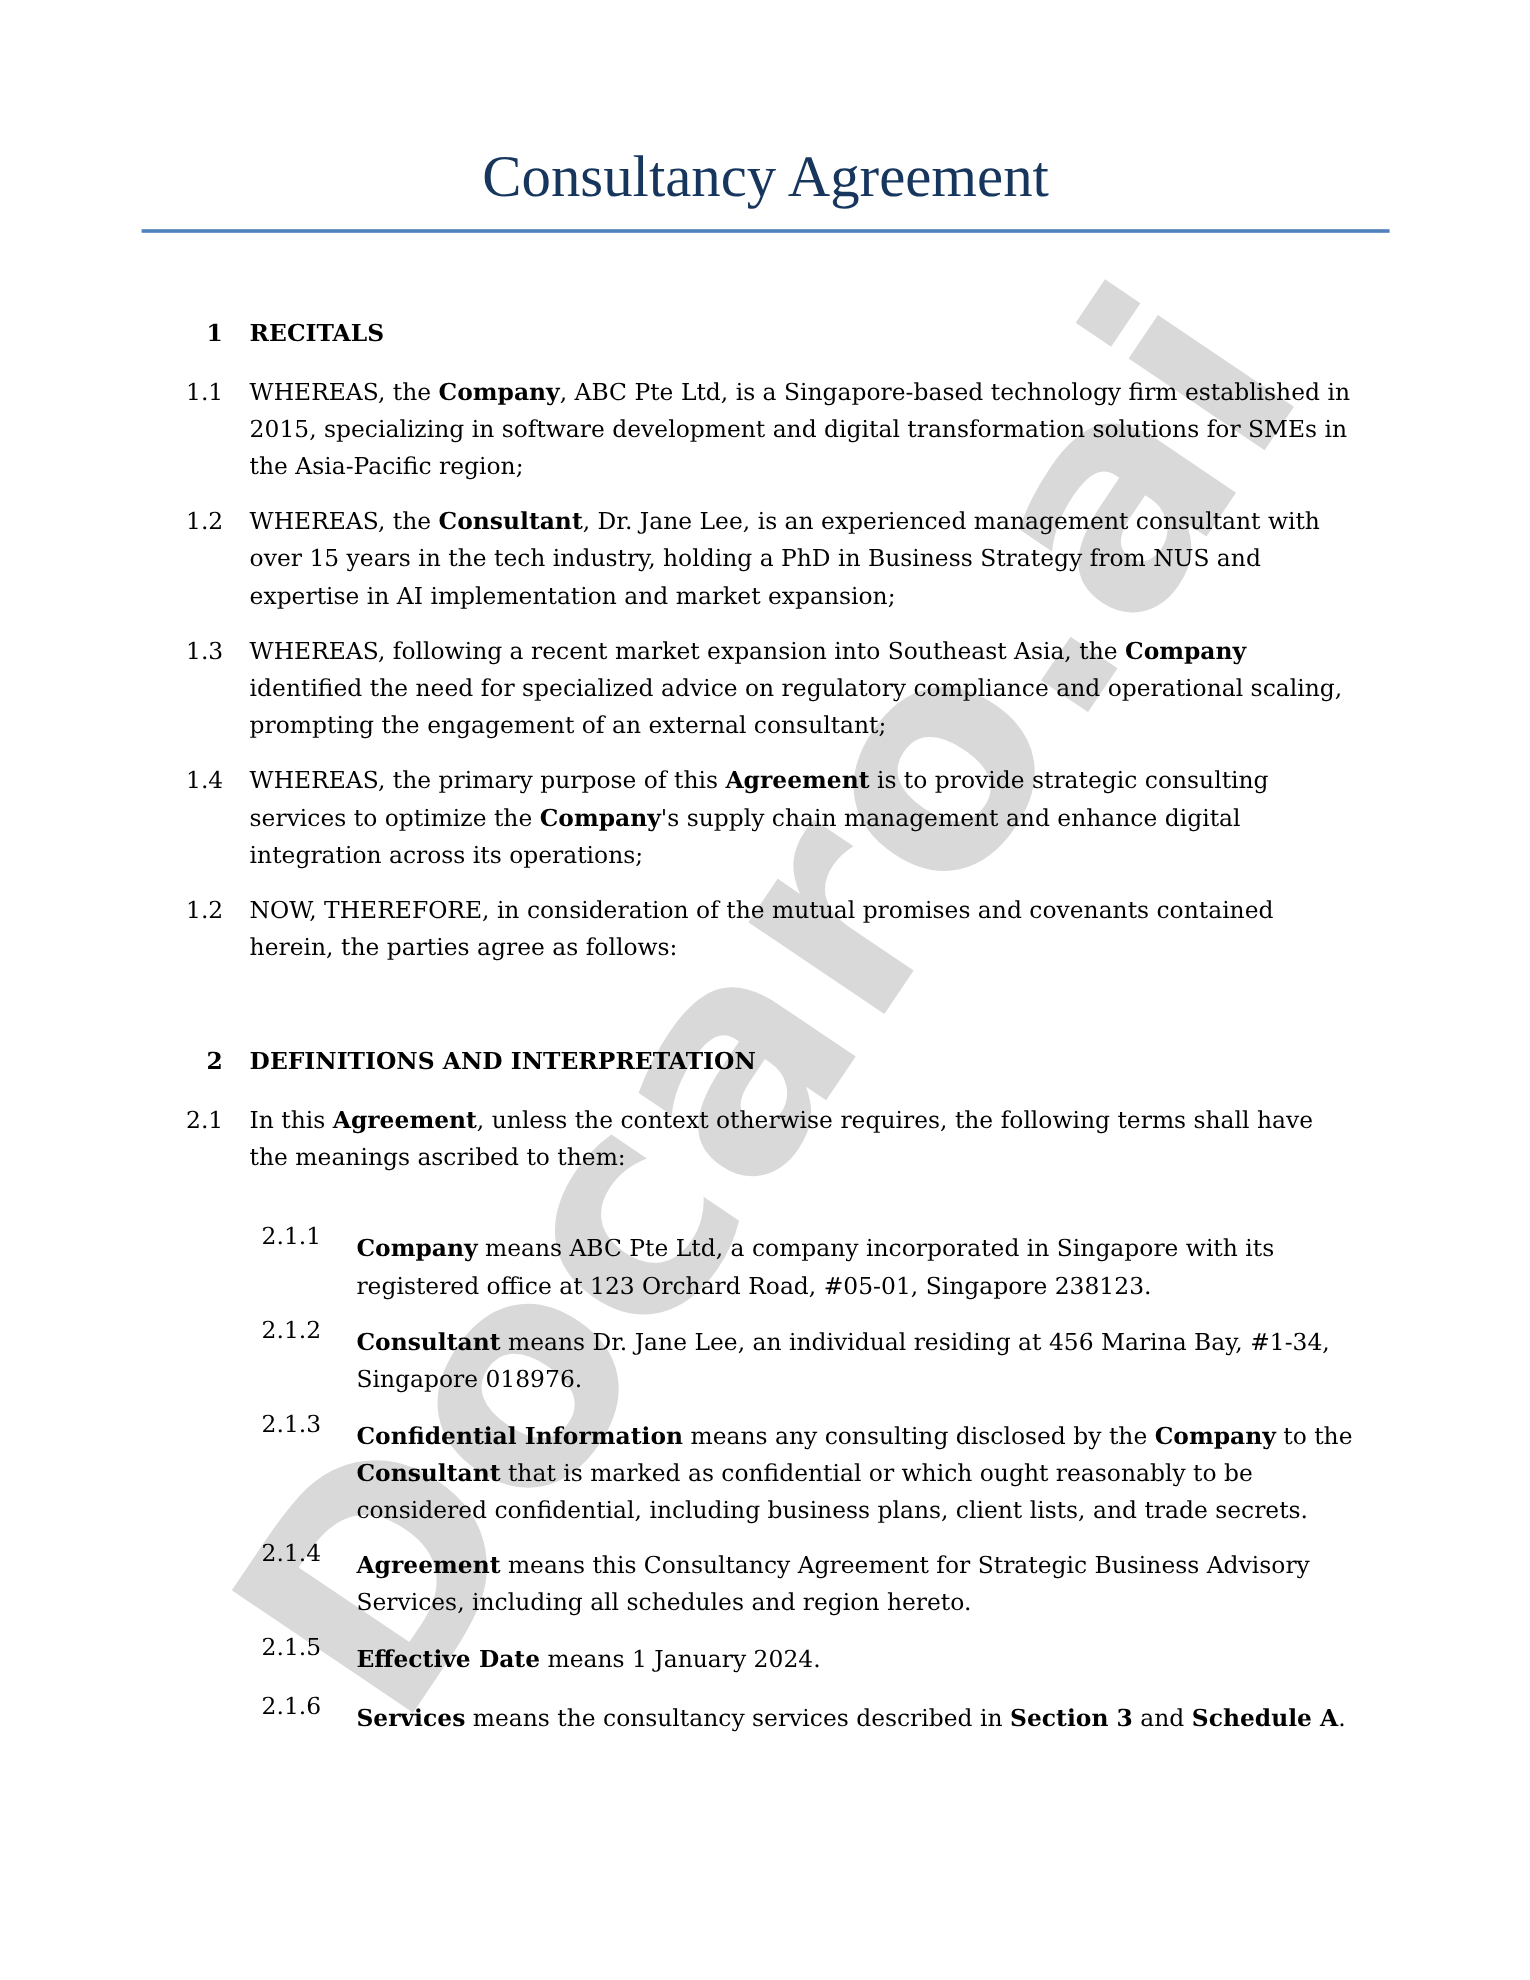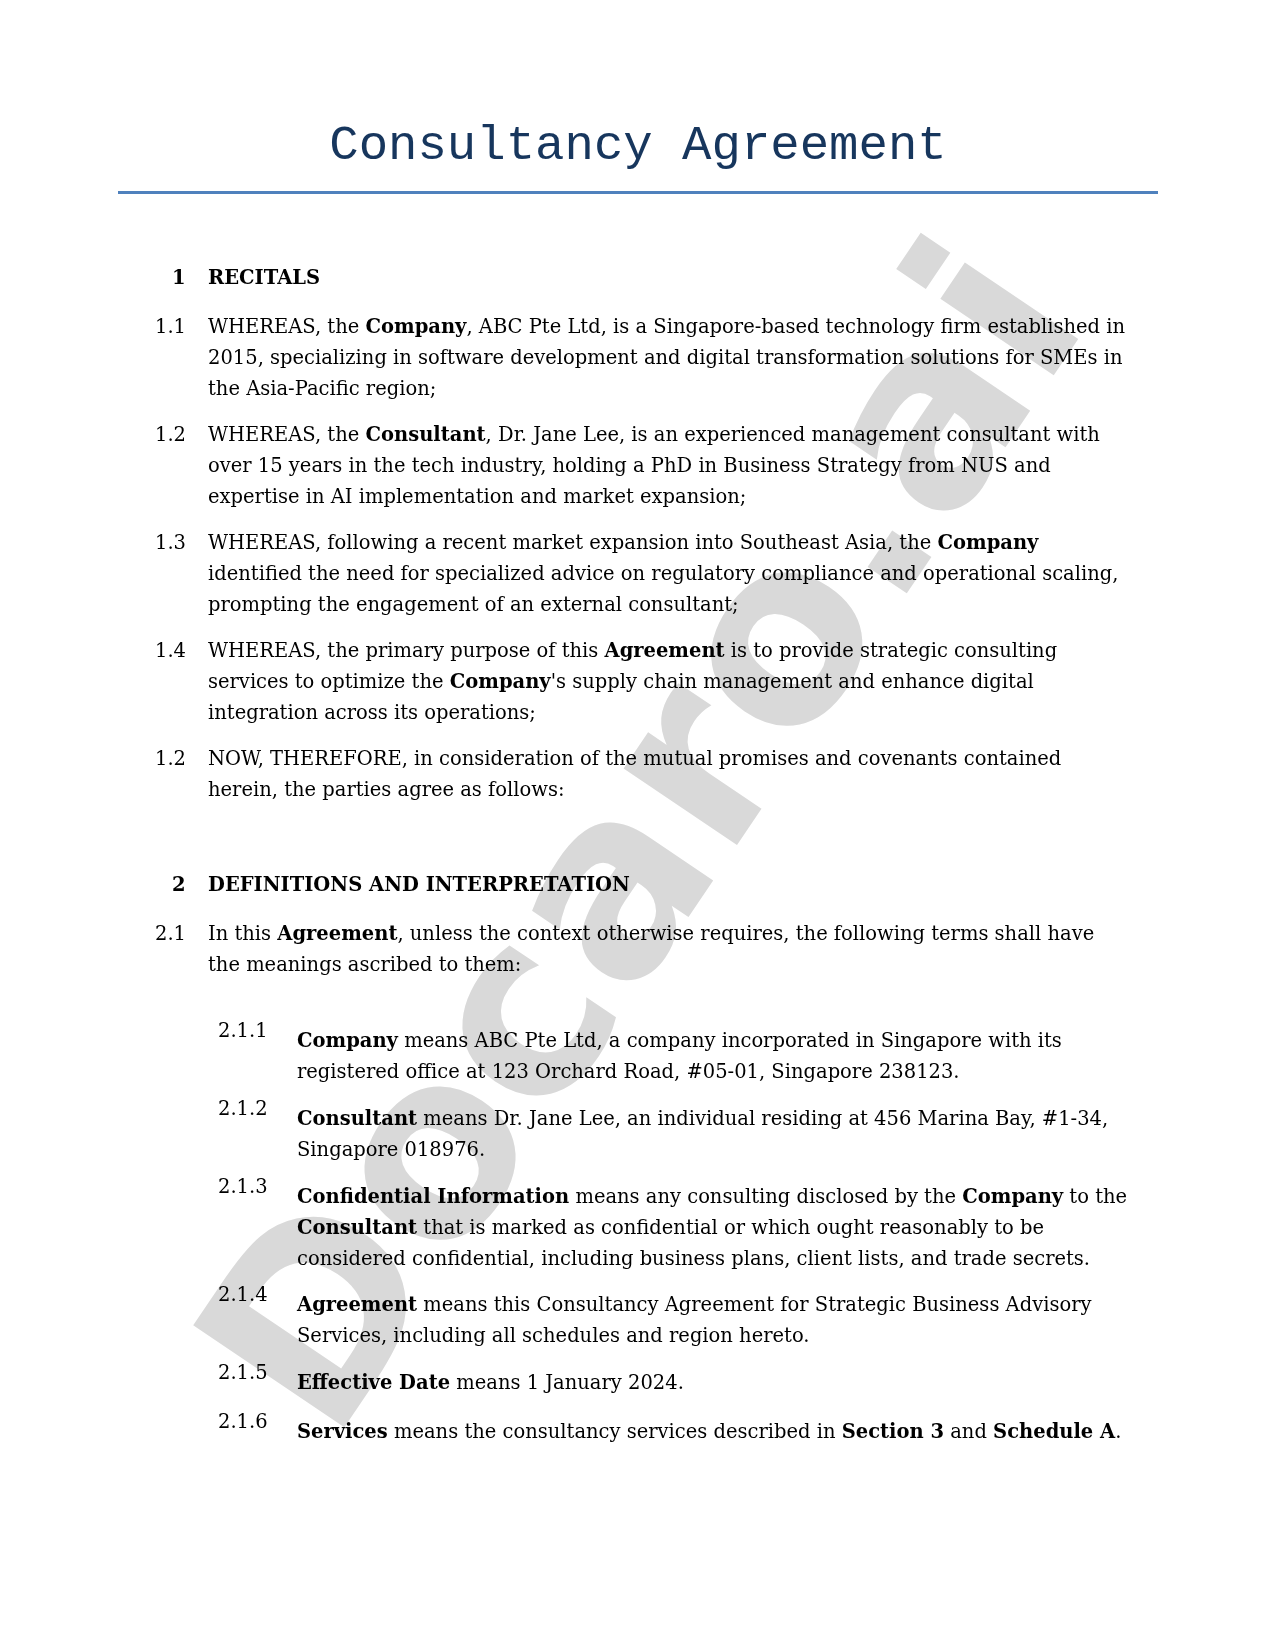--- a/index.html
+++ b/index.html
@@ -15,21 +15,21 @@
     color: #d9d9d9;
     white-space: nowrap;
     letter-spacing: 2px;
     z-index: 0;
     pointer-events: none;
     line-height: 1;
   }
   .title {
     position: absolute; left: 118px; width: 1040px; top: 118px;
     text-align: center;
-    font-family: Liberation Mono, monospace;
+    font-family: Liberation Serif, serif;
     font-size: 49px;
     color: #17365d;
     z-index: 1;
   }
   .title-rule {
     position: absolute; left: 118px; top: 191px; width: 1040px; height: 3px;
     background: #4f81bd; z-index: 1;
   }
   .content {
     position: absolute; left: 0; top: 0; width: 1275px; z-index: 1;

